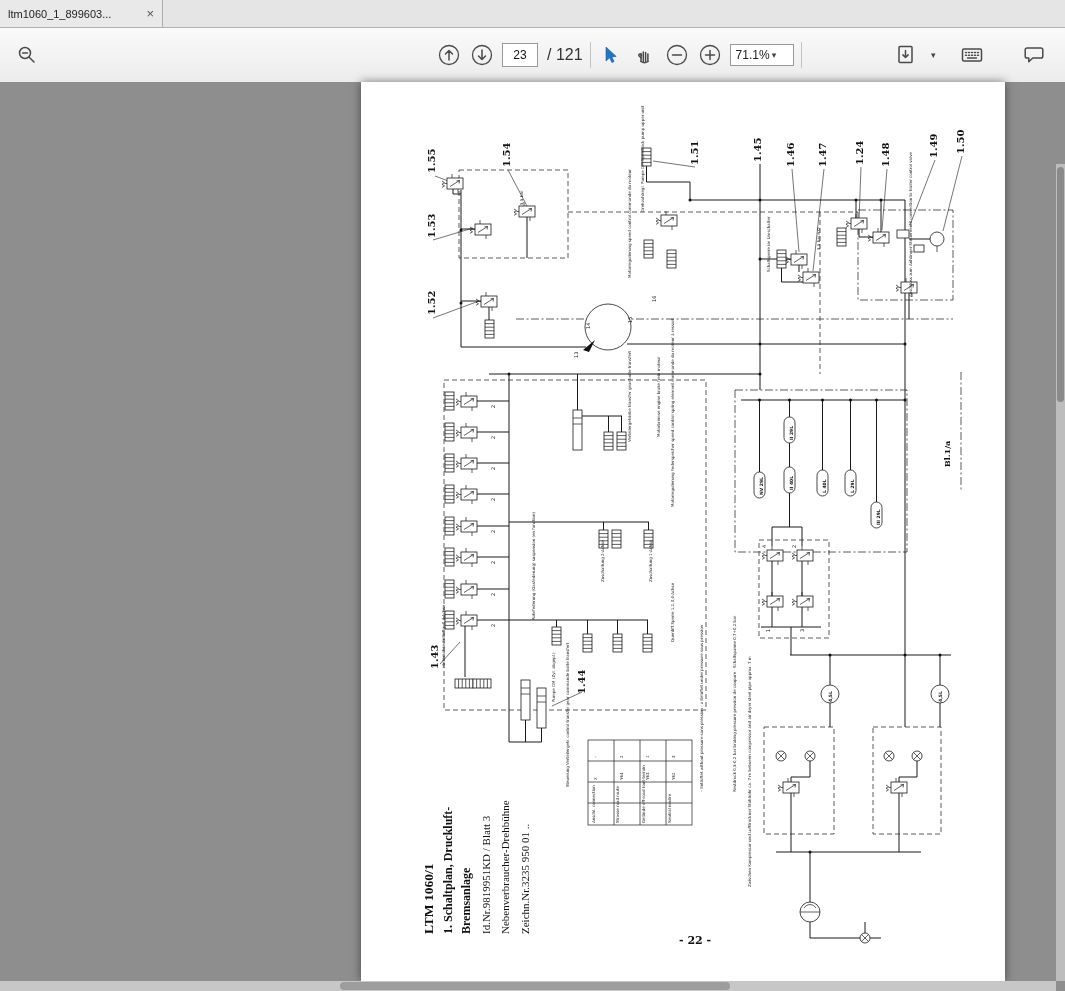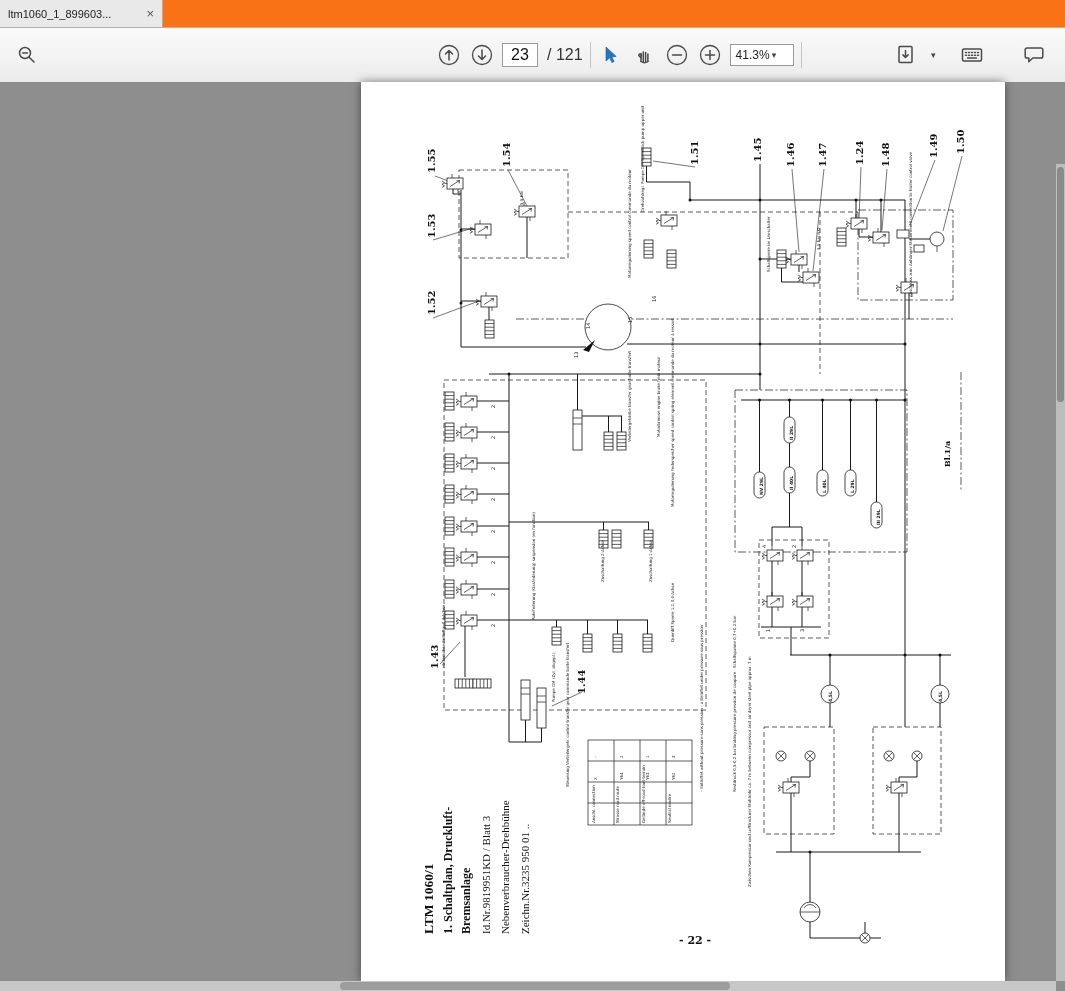--- a/index.html
+++ b/index.html
@@ -1,32 +1,32 @@
 <!DOCTYPE html>
 <html><head>
 <meta charset="utf-8">
 <style>
   html,body{margin:0;padding:0;}
   body{width:1065px;height:991px;background:#8e8e8e;font-family:"Liberation Sans",sans-serif;overflow:hidden;position:relative;}
 
   
-  .tabbar{position:absolute;top:0;left:0;right:0;height:27px;background:#f97316;border-bottom:1px solid #b2b2b2;}
+  .tabbar{position:absolute;top:0;left:0;right:0;height:27px;background:#e5e5e5;border-bottom:1px solid #b2b2b2;}
   .tab{position:absolute;left:0;top:0;height:27px;width:163px;background:#e9e9e9;border-right:1px solid #adadad;
        display:flex;align-items:center;padding:0 8px;box-sizing:border-box;font-size:11px;color:#222;}
   .tab-title{flex:1;white-space:nowrap;overflow:hidden;}
   .tab-close{color:#555;font-size:13px;margin-left:6px;line-height:1;}
 
   
   .toolbar{position:absolute;top:28px;left:0;right:0;height:54px;background:linear-gradient(#fafafa,#ececec);
            border-bottom:1px solid #b9b9b9;}
   .tool{position:absolute;top:50%;transform:translateY(-50%);display:flex;align-items:center;gap:7px;}
   .tool svg{display:block;}
   .ibtn{width:26px;height:26px;display:flex;align-items:center;justify-content:center;border-radius:3px;}
   .sep{width:1px;height:26px;background:#c3c3c3;}
-  .pagebox{width:30px;height:20px;font-size:16px;text-align:center;border:1px solid #999;background:#fff;color:#111;
+  .pagebox{width:30px;height:20px;font-size:12px;text-align:center;border:1px solid #999;background:#fff;color:#111;
            font-family:"Liberation Sans",sans-serif;}
   .pagetotal{font-size:16px;color:#333;margin-left:2px;}
   .zoombox{height:20px;min-width:52px;border:1px solid #999;background:#fff;font-size:12px;color:#222;
            display:flex;align-items:center;padding:0 5px;}
   .caret{font-size:9px;color:#444;margin-left:2px;}
   .ico{stroke:#4a4a4a;stroke-width:1.5;fill:none;stroke-linecap:round;stroke-linejoin:round;}
 
   
   .content{position:absolute;top:82px;left:0;right:0;bottom:0;background:#8e8e8e;}
   .page{position:absolute;left:361px;top:0;width:644px;height:899px;background:#fff;box-shadow:0 0 9px rgba(0,0,0,.5);}
@@ -120,21 +120,21 @@
     </span>
     <span class="ibtn">
       <svg width="24" height="24" viewBox="0 0 24 24">
         <g class="ico">
           <circle cx="12" cy="12" r="9.5" stroke-width="1.3"></circle>
             <path d="M7.5 12 h9 M12 7.5 v9"></path>
         </g>
       </svg>
     </span>
     <span class="zoombox">
-      <span>41.3%</span>
+      <span>71.1%</span>
       <span class="caret">▾</span>
     </span>
     <span class="sep"></span>
   </div>
 
   <div class="tool" style="left:896px;">
     <span class="ibtn">
       <svg width="26" height="22" viewBox="0 0 26 22">
         <g class="ico" stroke-width="1.3">
           <rect x="3" y="2.5" width="13" height="16" rx="1"></rect>

